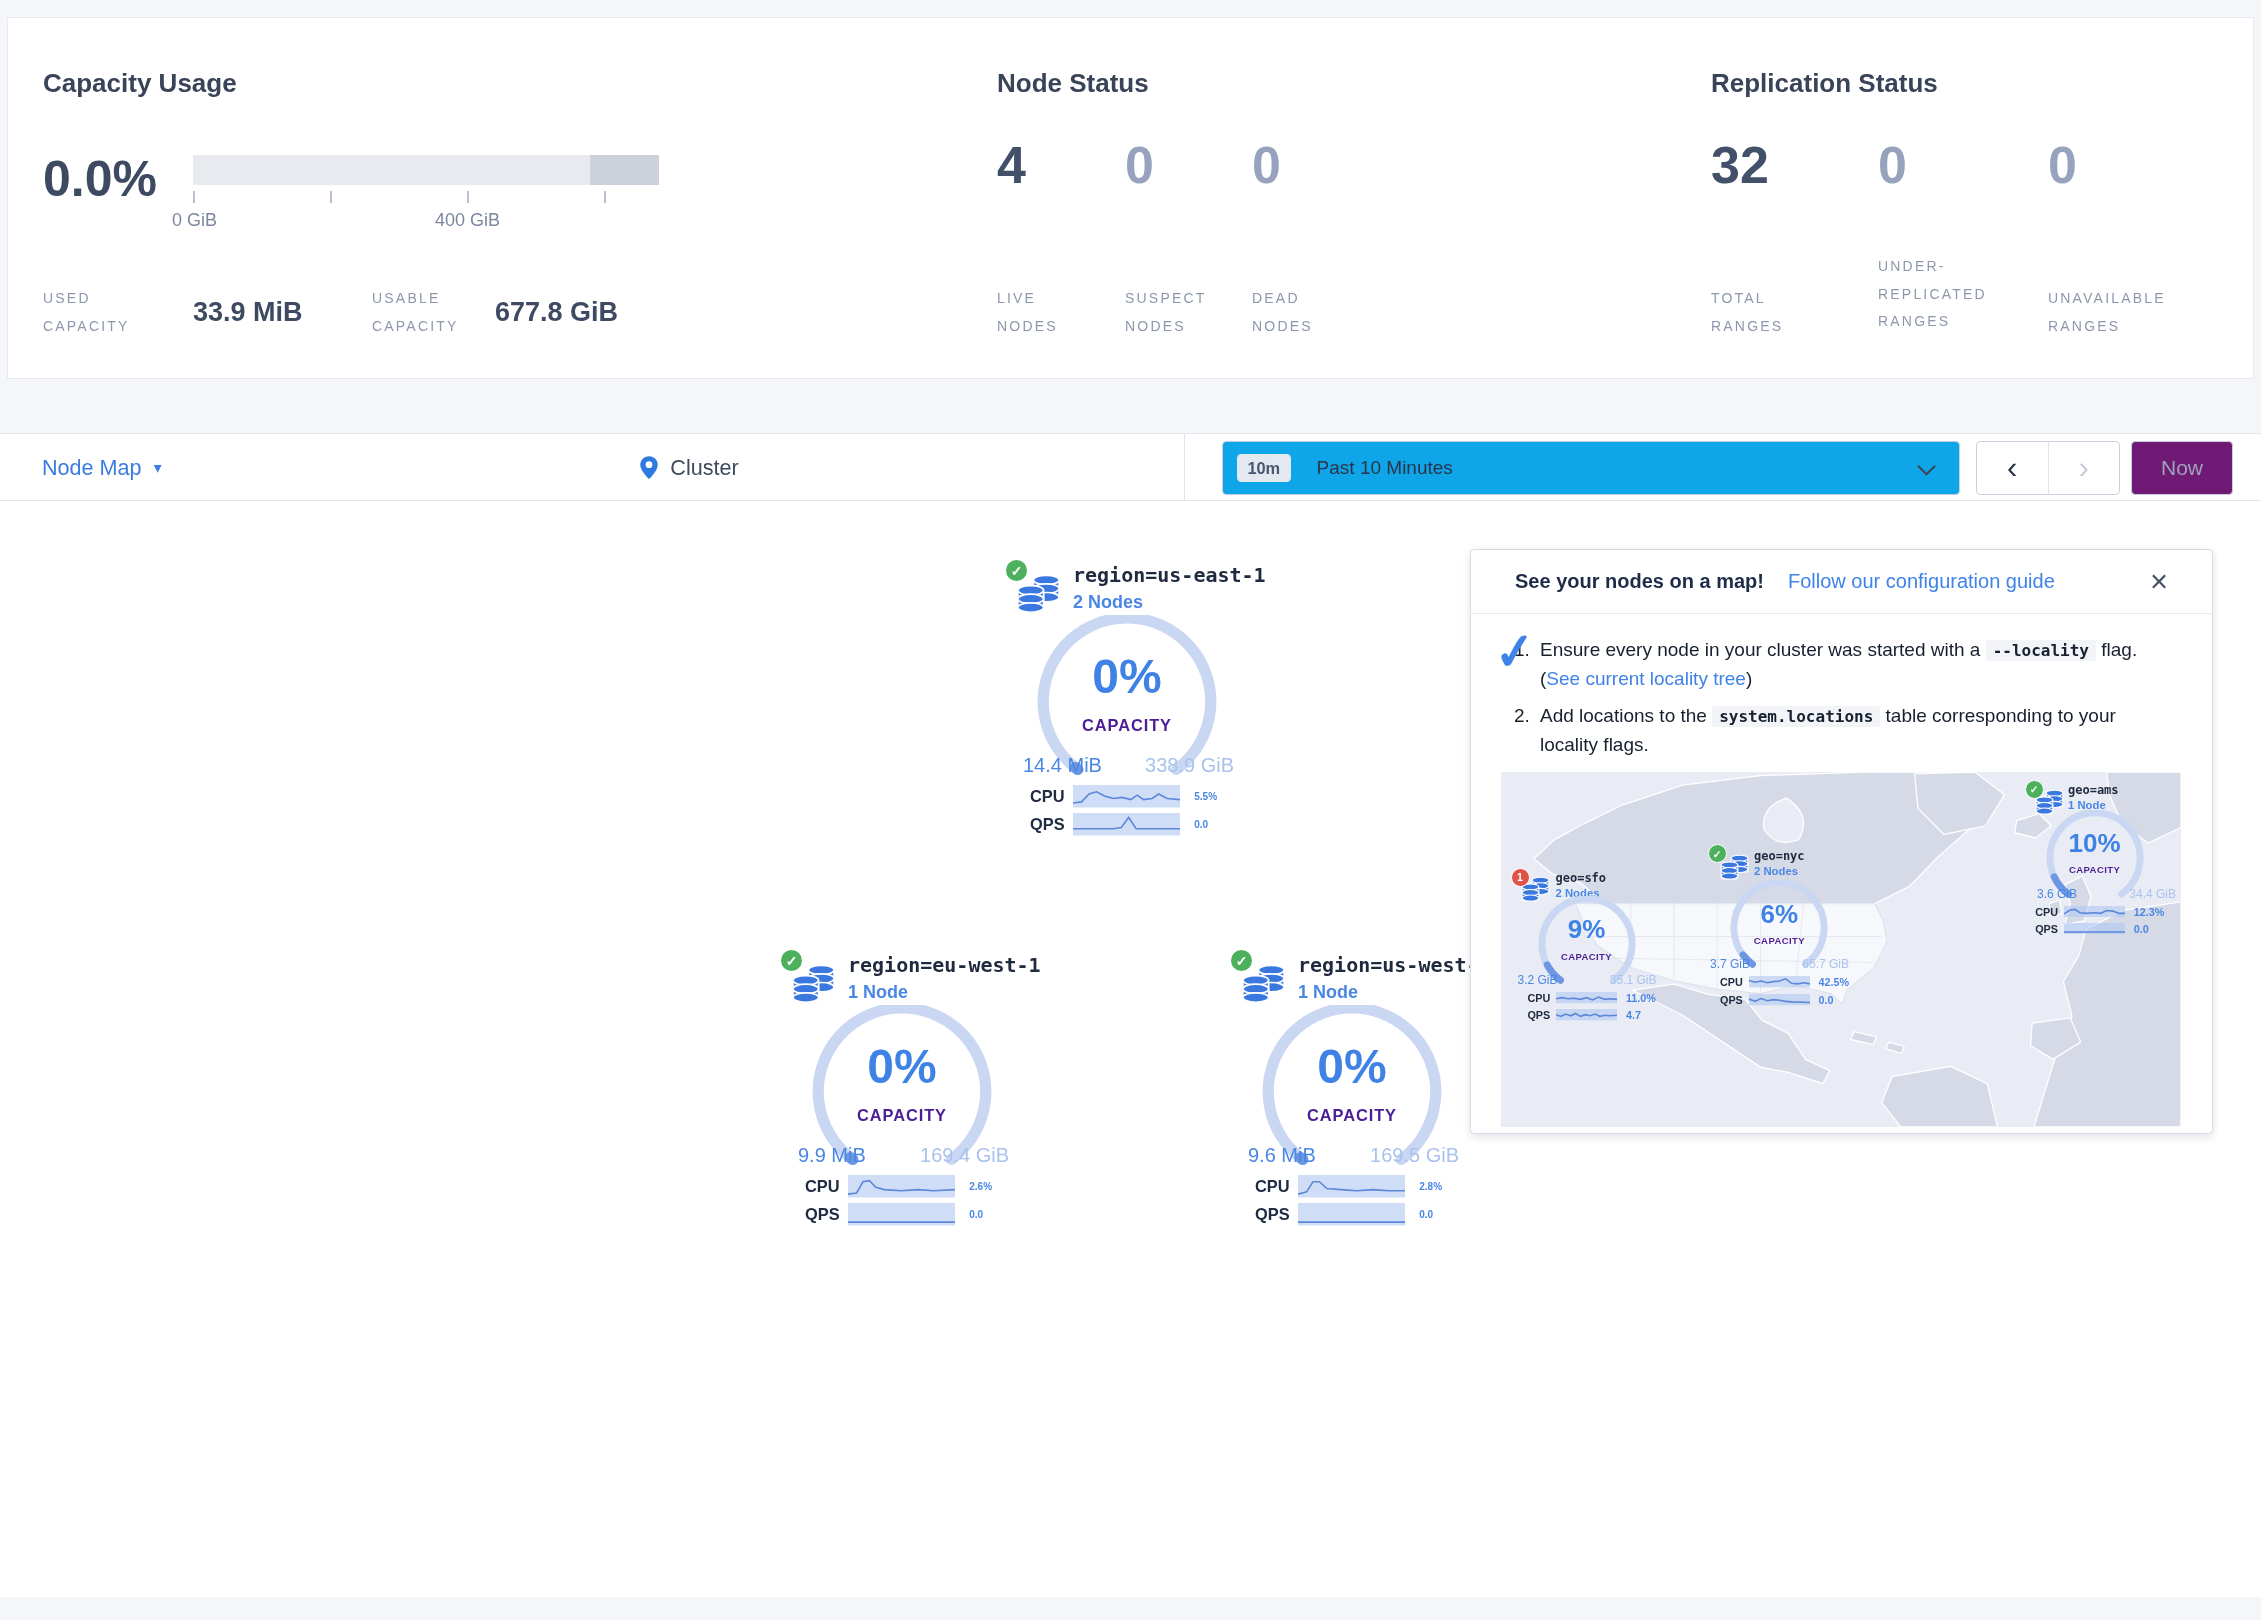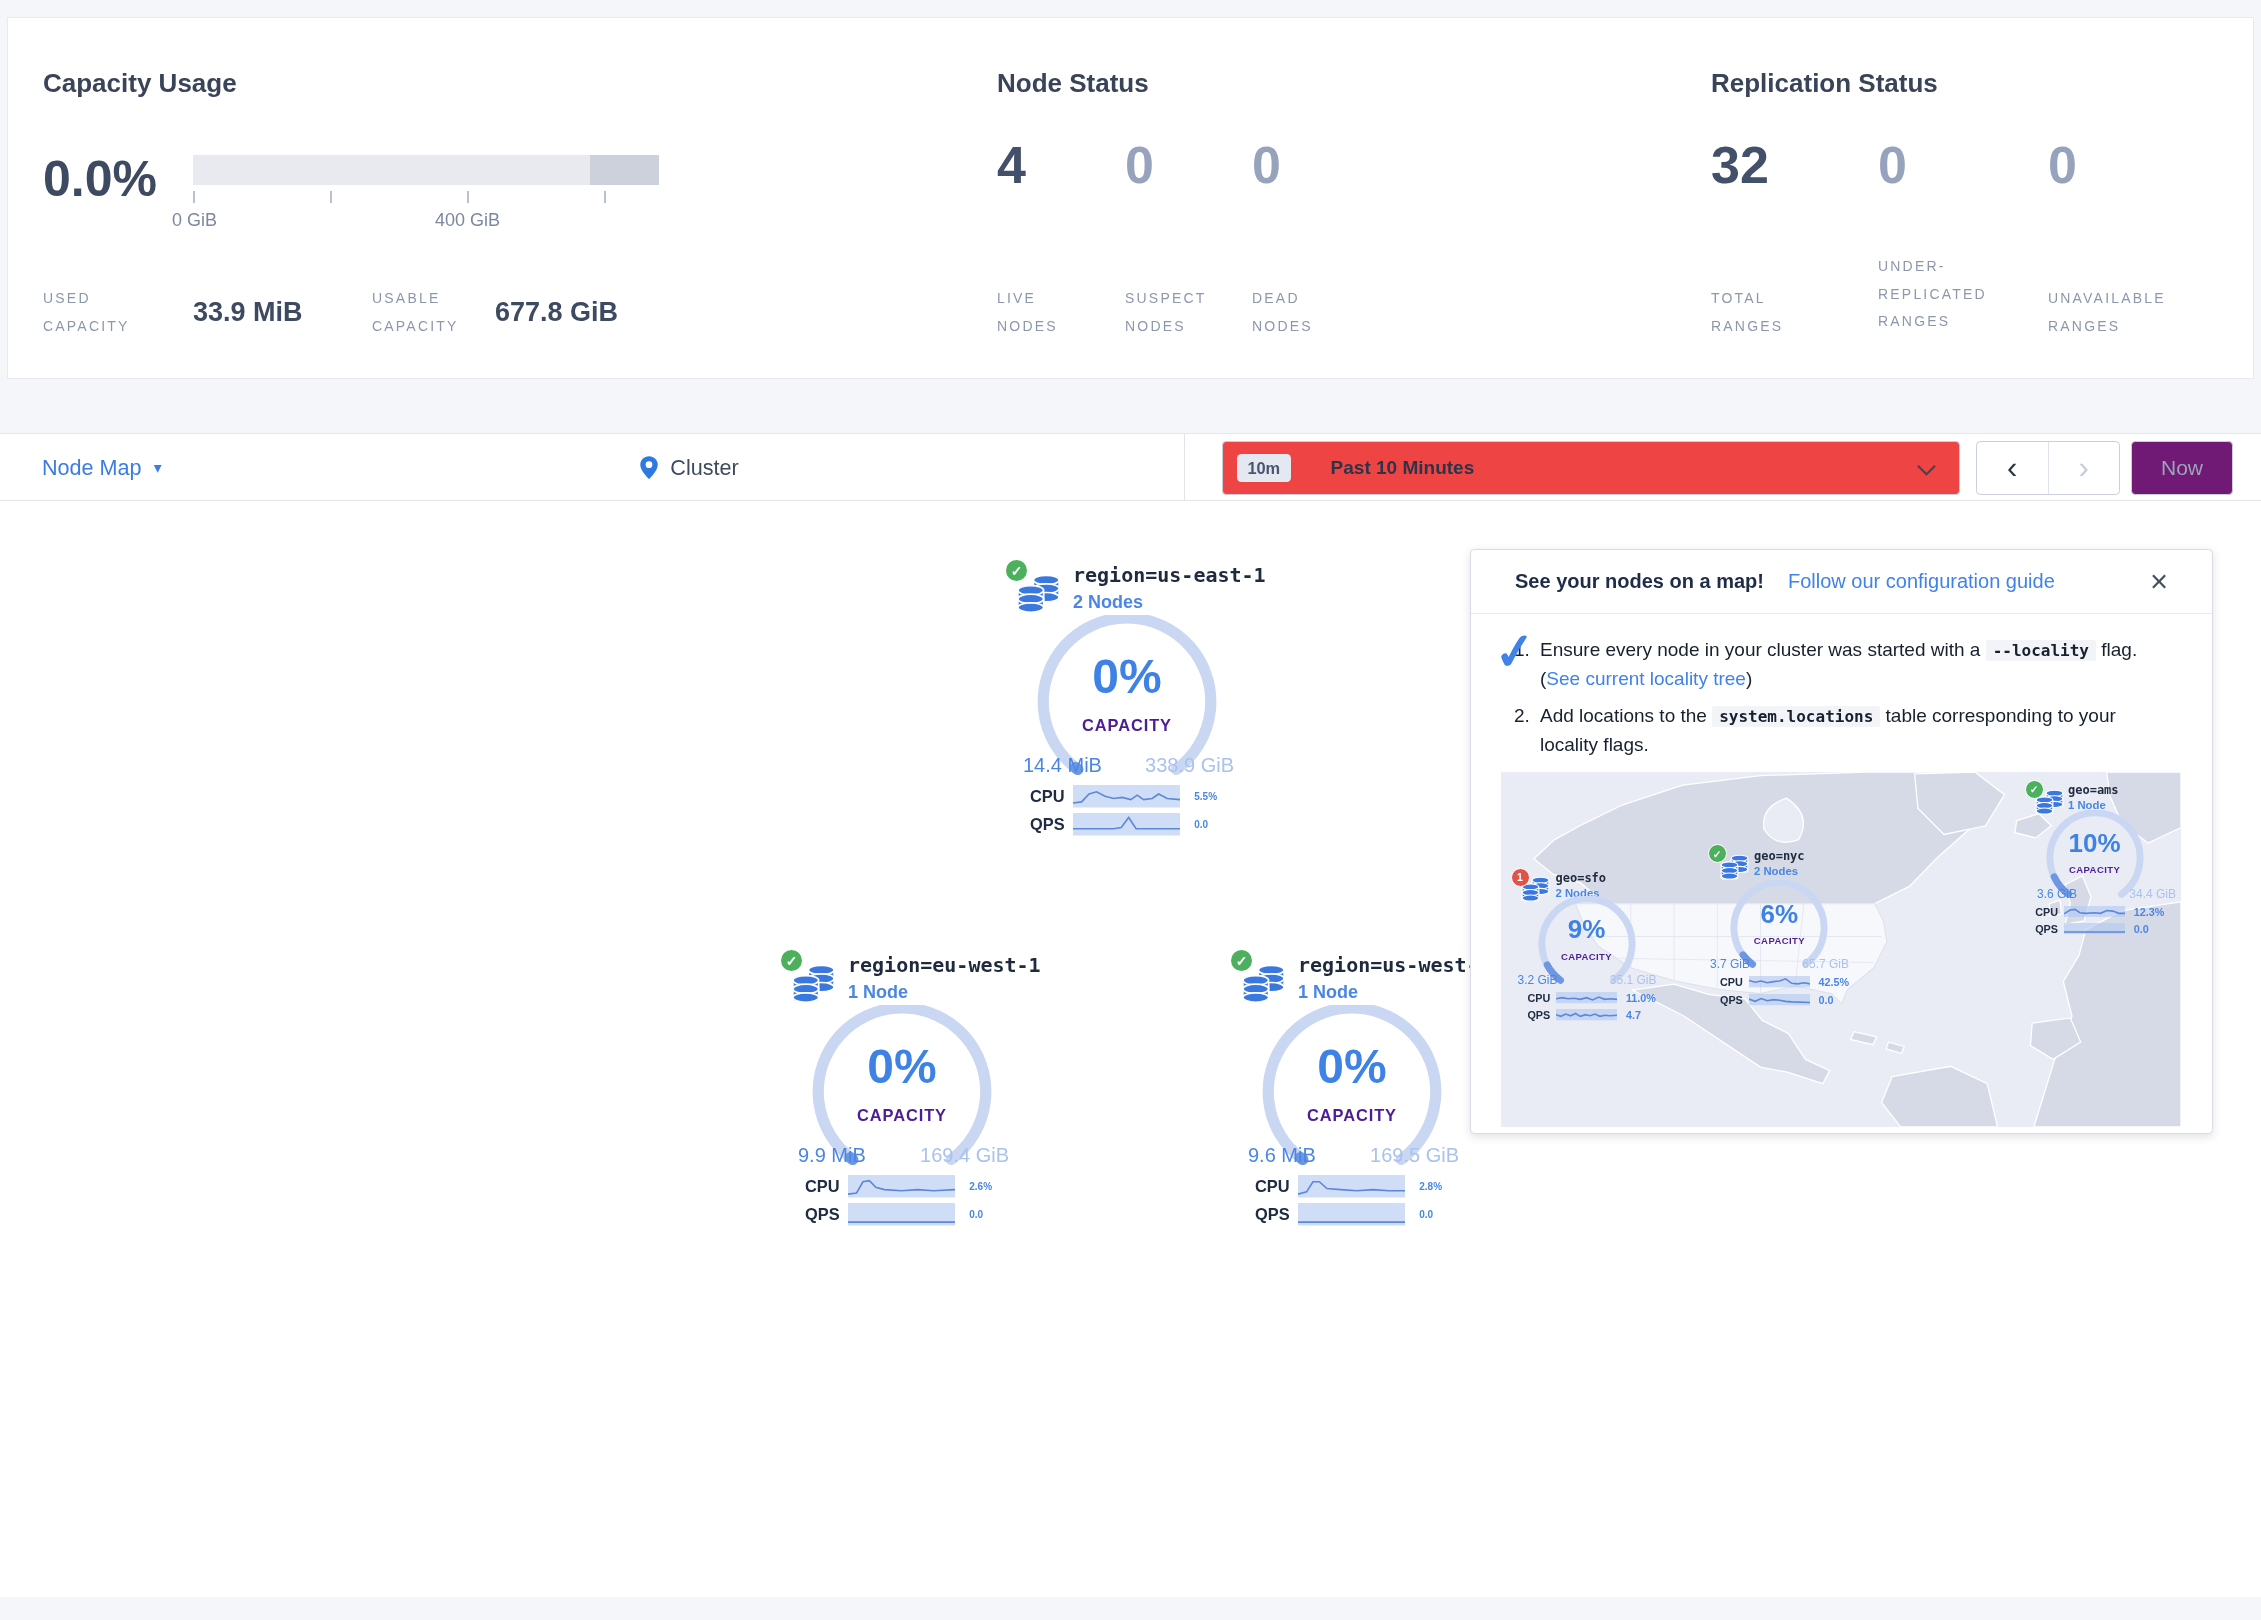--- a/index.html
+++ b/index.html
@@ -22,25 +22,25 @@
 
   
   .toolbar { position: absolute; left: 0; top: 433px; width: 2261px; height: 68px; background: #fff;
     border-top: 0.9px solid #e3e6ec; border-bottom: 0.9px solid #e3e6ec; }
   .view-select { position: absolute; left: 42px; top: 0; height: 68px; display: flex; align-items: center;
     gap: 12px; color: #3b7ce2; font-size: 21.6px; cursor: pointer; }
   .caret { font-size: 15.6px; color: #3b7ce2; }
   .crumb { position: absolute; left: 639px; top: 0; height: 68px; display: flex; align-items: center; gap: 11.3px;
     color: #3f4a5e; font-size: 21.6px; }
   .tb-divider { position: absolute; left: 1184px; top: 0; width: 0.9px; height: 68px; background: #e0e3ea; }
-  .timebox { position: absolute; left: 1222px; top: 7px; width: 738px; height: 54px; background: #ef4444;
+  .timebox { position: absolute; left: 1222px; top: 7px; width: 738px; height: 54px; background: #0ea5e9;
     border: 0.9px solid #c9cfdd; border-radius: 4.3px; display: flex; align-items: center; }
   .time-badge { margin-left: 14px; background: #e4e8f1; border-radius: 4.3px; padding: 4.3px 10.4px;
     font-size: 16.4px; font-weight: 700; color: #4a5570; }
-  .time-label { margin-left: 40px; font-size: 19px; font-weight: 700; color: #2b3549; }
+  .time-label { margin-left: 26px; font-size: 19px; font-weight: 400; color: #2b3549; }
   .time-chevron { position: absolute; right: 22.5px; top: 21.6px; }
   .nav-btns { position: absolute; left: 1976px; top: 7px; width: 144px; height: 54px; border: 0.9px solid #c9cfdd;
     border-radius: 4.3px; display: flex; background: #fff; }
   .nav-half { flex: 1; display: flex; align-items: center; justify-content: center; font-size: 31px; cursor: pointer; }
   .nav-half.prev { color: #2b3549; border-right: 0.9px solid #dfe2ea; }
   .nav-half.next { color: #c6cdda; }
   .now-btn { position: absolute; left: 2131px; top: 7px; width: 102px; height: 54px; border: 0.9px solid #c9cfdd;
     border-radius: 4.3px; background: #701a75; display: flex; align-items: center; justify-content: center;
     font-size: 21px; color: #9aa5ba; }
 

